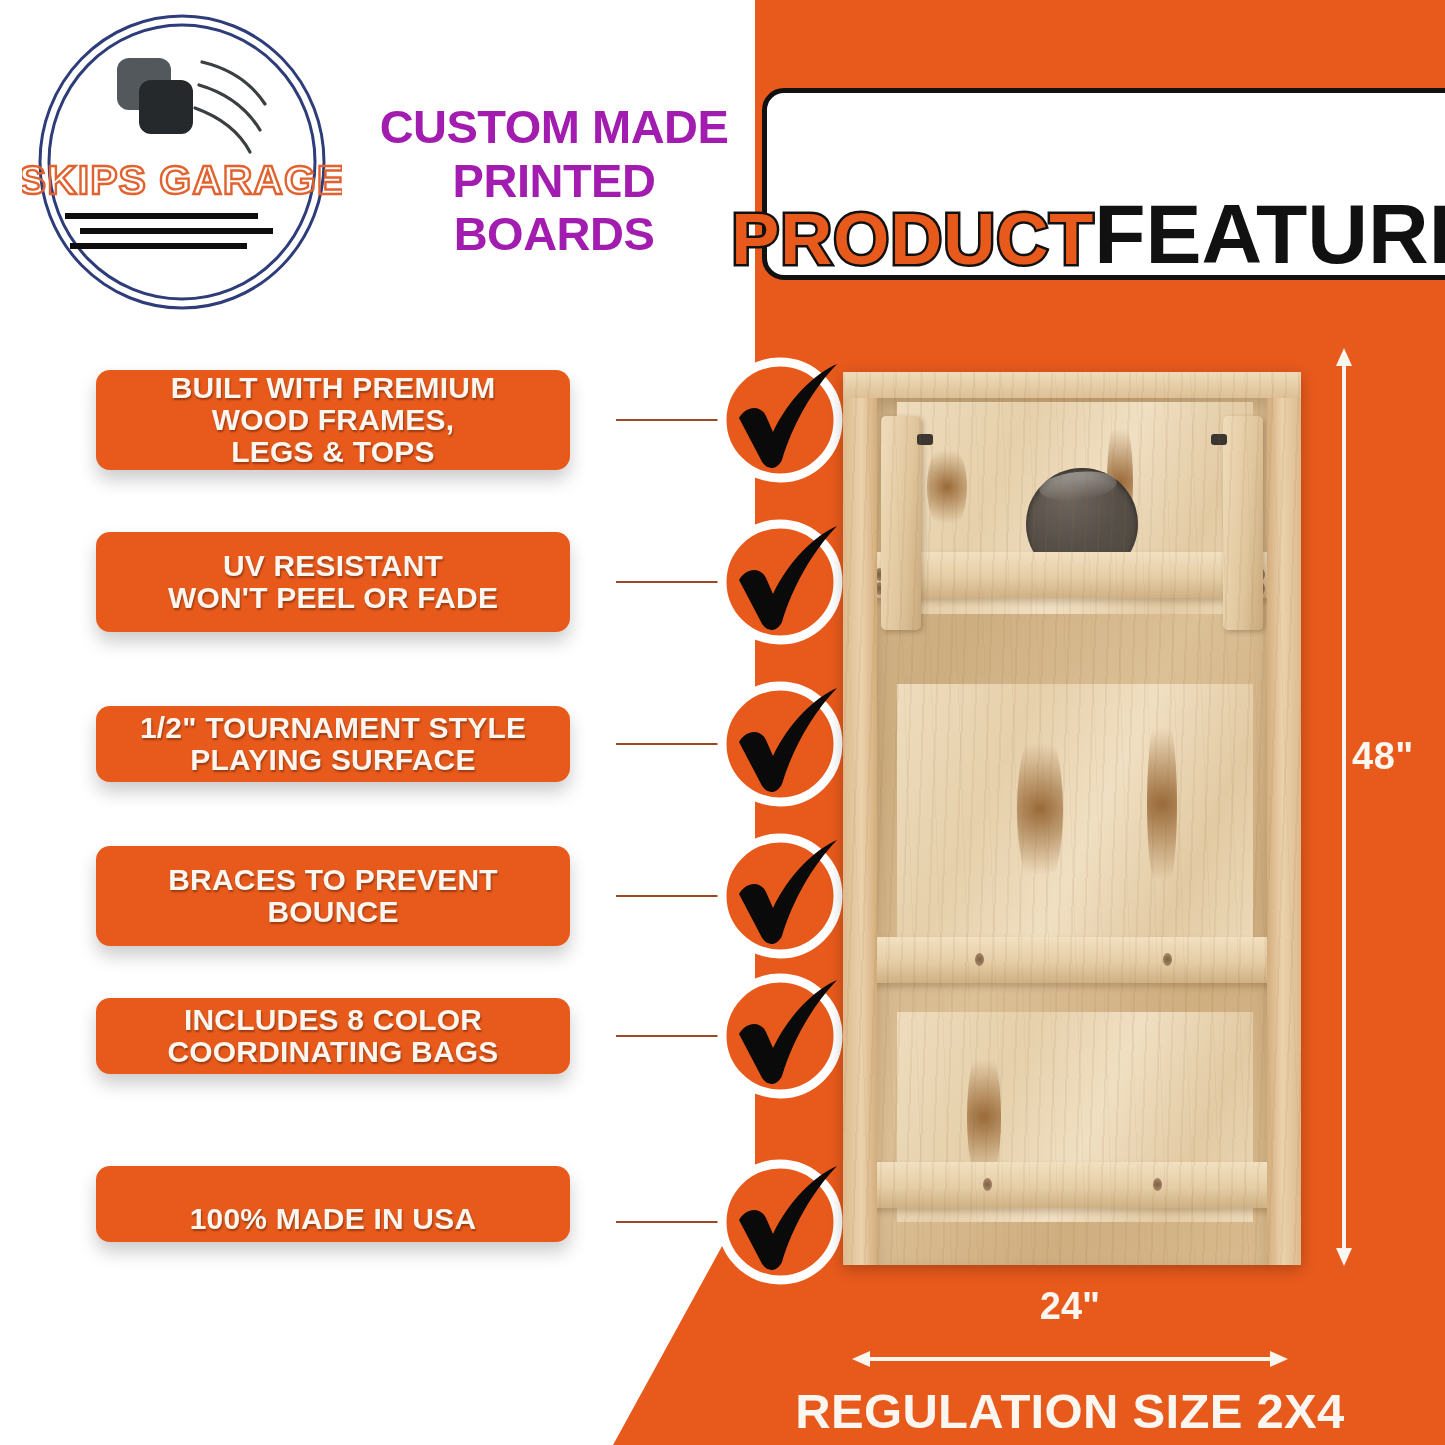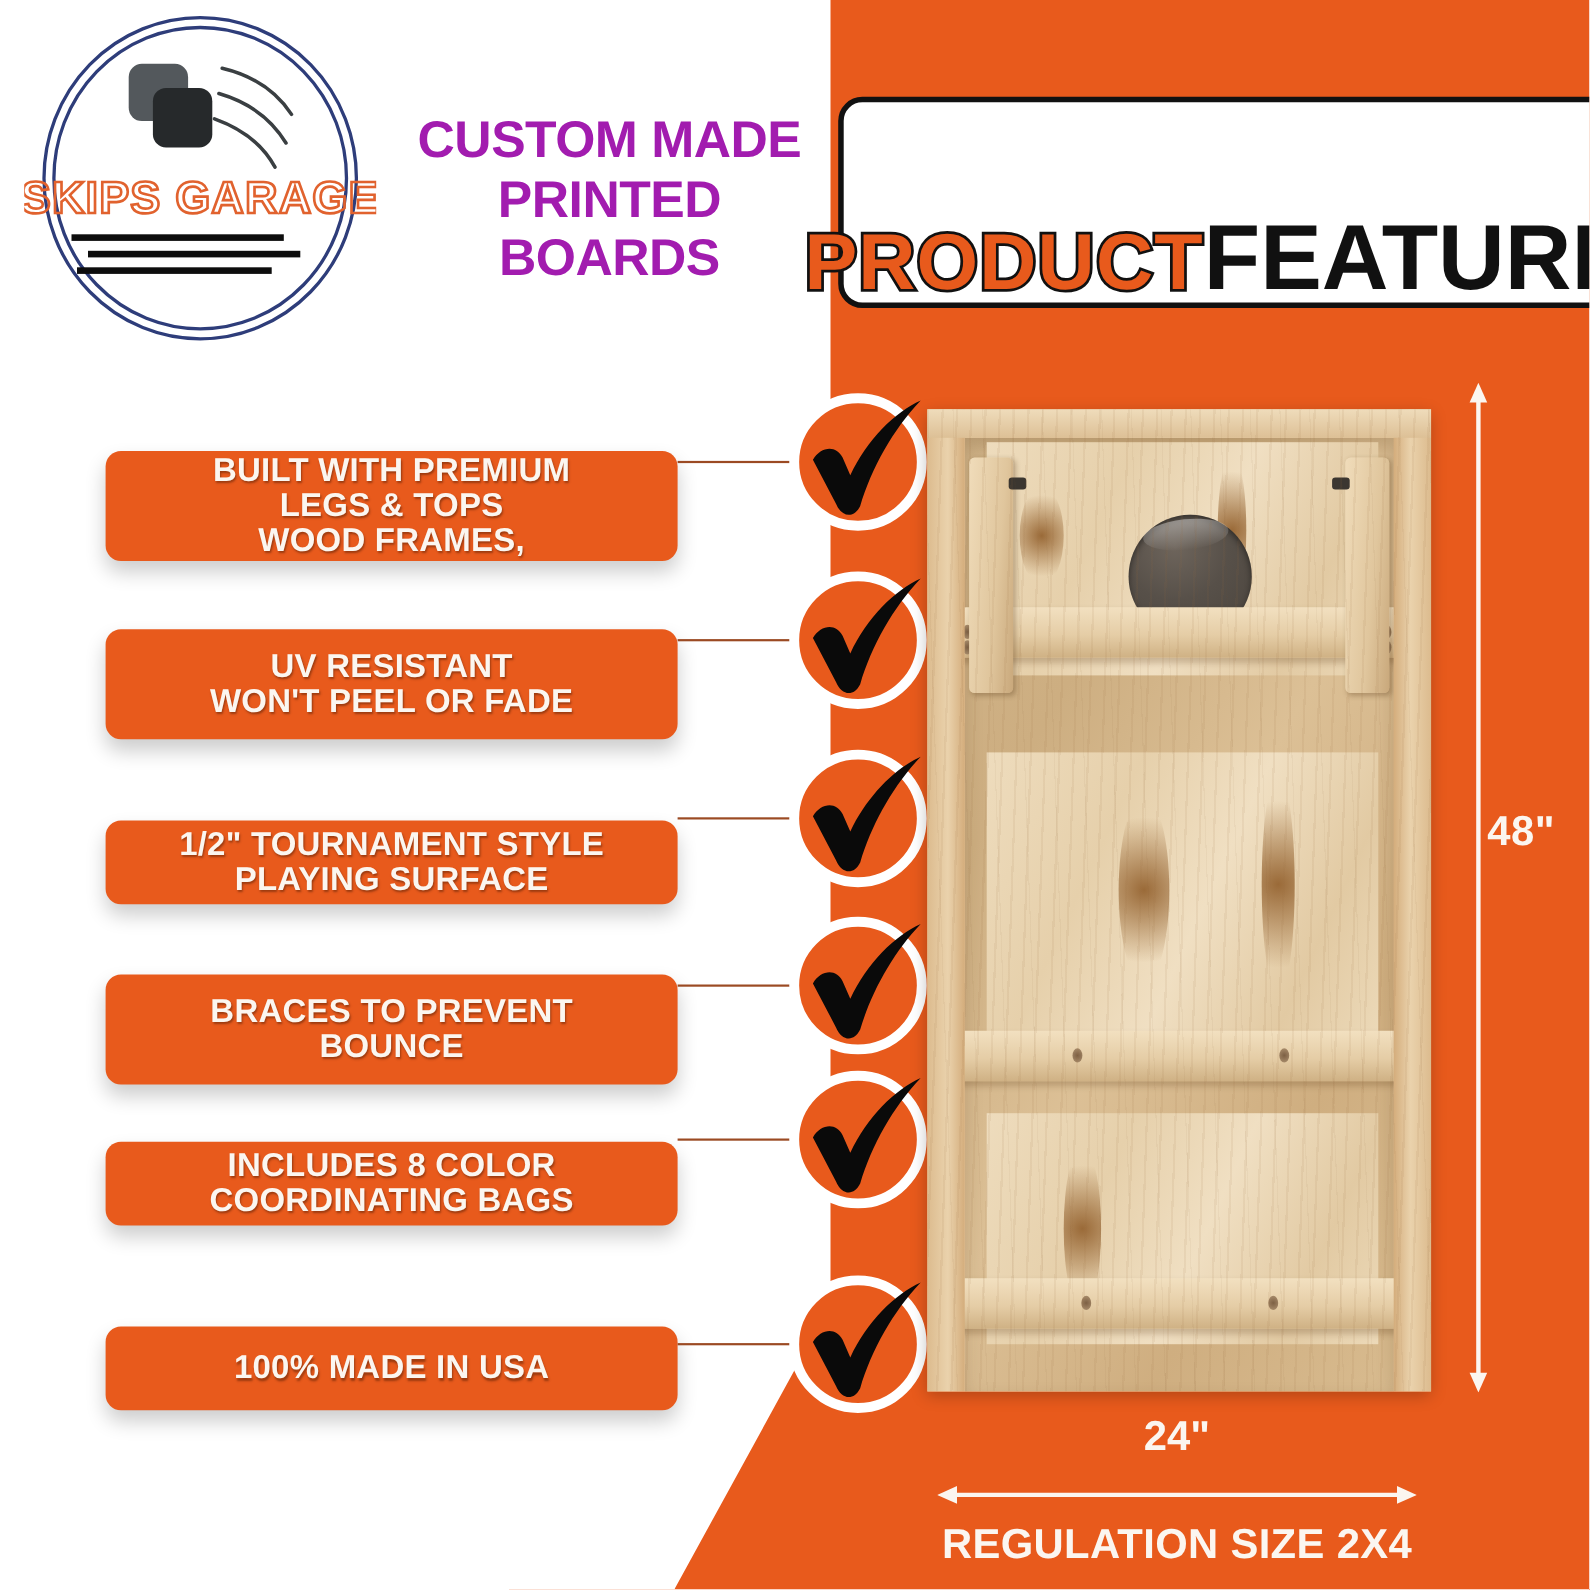--- a/index.html
+++ b/index.html
@@ -57,28 +57,27 @@
   .pf-features{
     font-size:84px;font-weight:bold;letter-spacing:0px;
     color:#111;line-height:0.98;margin-top:2px;
     font-family:"Liberation Sans",sans-serif;
   }
 
   
   .feat-row{position:absolute;left:96px;width:724px;}
   .pill{
     position:absolute;left:0;top:0;
-    width:520px;
+    width:474px;
     background:#E85A1C;
     border-radius:14px;
     box-shadow:0 10px 18px rgba(0,0,0,0.20);
     display:flex;align-items:center;justify-content:center;
     box-sizing:border-box;
-    padding:22px 14px;
-    margin-top:40px;
+    padding:7px 14px;
   }
   .pill-text{
     color:#FBF6F0;
     font-weight:bold;
     font-size:30px;
     line-height:1.06;
     text-align:center;
     letter-spacing:0.2px;
     text-shadow:1px 2px 2px rgba(60,20,0,0.45);
     font-family:"Liberation Sans",sans-serif;
@@ -173,21 +172,21 @@
   }
   .dim-h{position:absolute;left:852px;top:1348px;width:436px;height:22px;}
   .dim-h svg{width:100%;height:100%;display:block;}
   .dim-h-label{
     position:absolute;left:852px;top:1285px;width:436px;text-align:center;
     color:#FBF6F0;font-weight:bold;font-size:38px;
     font-family:"Liberation Sans",sans-serif;
   }
   .reg-label{
     position:absolute;left:780px;top:1383px;width:580px;text-align:center;
-    color:#FBF6F0;font-weight:bold;font-size:38px;letter-spacing:0.3px;
+    color:#FBF6F0;font-weight:bold;font-size:49px;letter-spacing:0.3px;
     font-family:"Liberation Sans",sans-serif;
   }
 </style>
 </head>
 <body>
 
 <div id="stage">
 
   <div class="bg-orange"></div>
 
@@ -216,22 +215,22 @@
   <div class="pf-card">
     <div class="pf-product">PRODUCT</div>
     <div class="pf-features">FEATURES</div>
   </div>
 
   <div id="features-host">
       <div class="feat-row" style="top: 360px; height: 140px;">
         <div class="pill" style="top: 10px; height: 100px;">
           <div class="pill-text">
             <div>BUILT WITH PREMIUM</div>
+            <div>WOOD FRAMES,</div>
             <div>LEGS &amp; TOPS</div>
-            <div>WOOD FRAMES,</div>
           </div>
         </div>
         <div class="connector" style="top: 59px;"></div>
         <div class="check" style="left: 620px; top: -4px;">
           <svg viewBox="0 0 128 128">
             <circle cx="64" cy="64" r="58" fill="#E85A1C" stroke="#ffffff" stroke-width="9"></circle>
             <path d="M23 62 C30 50 44 48 50 60 L57 76 C72 44 98 18 121 8 C96 34 76 70 66 104 C60 116 49 114 44 102 Z" fill="#0a0a0a"></path>
           </svg>
         </div>
       </div>

